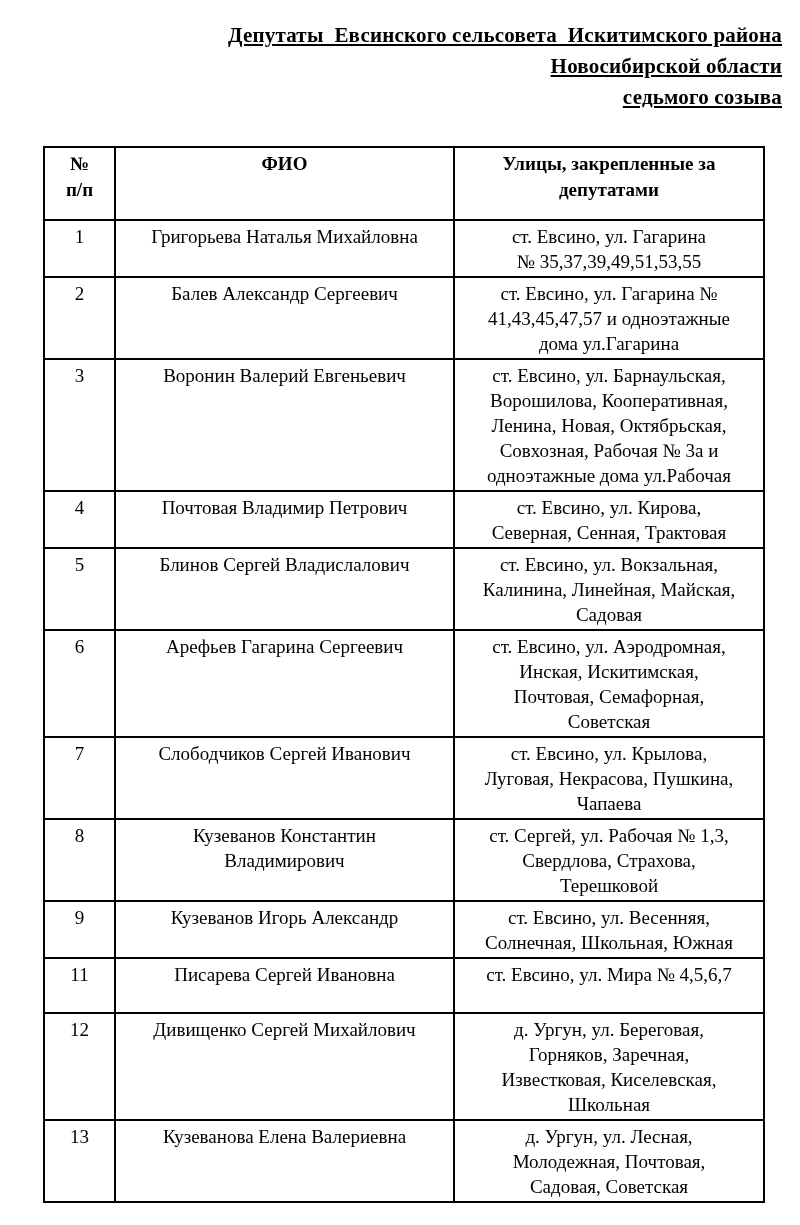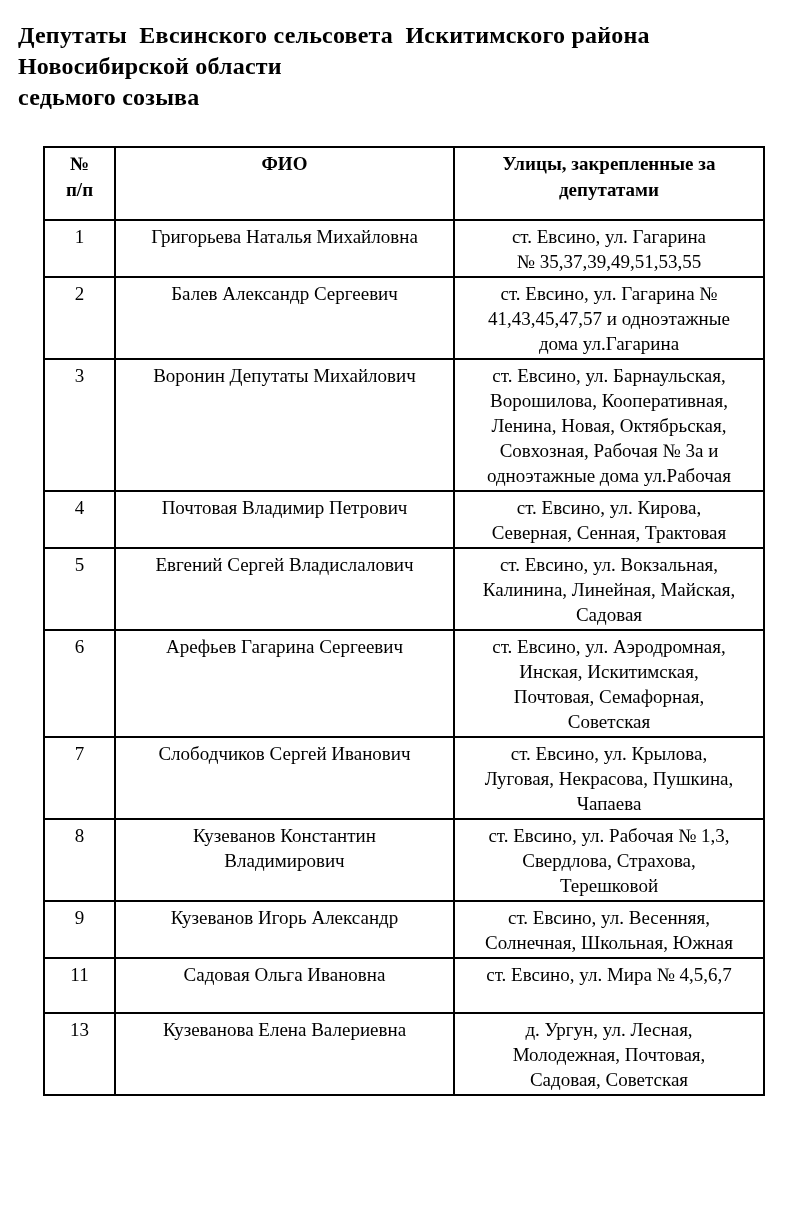--- a/index.html
+++ b/index.html
@@ -10,26 +10,27 @@
     color: #000;
   }
   .page {
     width: 800px;
     height: 1225px;
     background: #ffffff;
     overflow: hidden;
   }
   .doc-title {
     margin: 20px 18px 0 18px;
-    text-align: left;
+    text-align: right;
     font-weight: bold;
-    font-size: 24px;
+    font-size: 21px;
     line-height: 31px;
     white-space: pre-wrap;
     letter-spacing: 0.2px;
+    text-decoration: underline;
   }
   table.deputies {
     border-collapse: collapse;
     table-layout: fixed;
     margin: 33px 0 0 43px;
     width: 720px;
   }
   table.deputies col.c-num     { width: 71px;  }
   table.deputies col.c-name    { width: 339px; }
   table.deputies col.c-streets { width: 310px; }
@@ -84,36 +85,36 @@
       </tr>
       <tr>
         <td>2</td>
         <td>Балев Александр Сергеевич</td>
         <td>ст. Евсино, ул. Гагарина №
 41,43,45,47,57 и одноэтажные
 дома ул.Гагарина</td>
       </tr>
       <tr>
         <td>3</td>
-        <td>Воронин Депутаты Михайлович</td>
+        <td>Воронин Валерий Евгеньевич</td>
         <td>ст. Евсино, ул. Барнаульская,
 Ворошилова, Кооперативная,
 Ленина, Новая, Октябрьская,
 Совхозная, Рабочая № 3а и
 одноэтажные дома ул.Рабочая</td>
       </tr>
       <tr>
         <td>4</td>
         <td>Почтовая Владимир Петрович</td>
         <td>ст. Евсино, ул. Кирова,
 Северная, Сенная, Трактовая</td>
       </tr>
       <tr>
         <td>5</td>
-        <td>Евгений Сергей Владислалович</td>
+        <td>Блинов Сергей Владислалович</td>
         <td>ст. Евсино, ул. Вокзальная,
 Калинина, Линейная, Майская,
 Садовая</td>
       </tr>
       <tr>
         <td>6</td>
         <td>Арефьев Гагарина Сергеевич</td>
         <td>ст. Евсино, ул. Аэродромная,
 Инская, Искитимская,
 Почтовая, Семафорная,
@@ -123,34 +124,42 @@
         <td>7</td>
         <td>Слободчиков Сергей Иванович</td>
         <td>ст. Евсино, ул. Крылова,
 Луговая, Некрасова, Пушкина,
 Чапаева</td>
       </tr>
       <tr>
         <td>8</td>
         <td>Кузеванов Константин
 Владимирович</td>
-        <td>ст. Евсино, ул. Рабочая № 1,3,
+        <td>ст. Сергей, ул. Рабочая № 1,3,
 Свердлова, Страхова,
 Терешковой</td>
       </tr>
       <tr>
         <td>9</td>
         <td>Кузеванов Игорь Александр</td>
         <td>ст. Евсино, ул. Весенняя,
 Солнечная, Школьная, Южная</td>
       </tr>
       <tr class="tall">
         <td>11</td>
-        <td>Садовая Ольга Ивановна</td>
+        <td>Писарева Сергей Ивановна</td>
         <td>ст. Евсино, ул. Мира № 4,5,6,7</td>
+      </tr>
+      <tr>
+        <td>12</td>
+        <td>Дивищенко Сергей Михайлович</td>
+        <td>д. Ургун, ул. Береговая,
+Горняков, Заречная,
+Известковая, Киселевская,
+Школьная</td>
       </tr>
       <tr>
         <td>13</td>
         <td>Кузеванова Елена Валериевна</td>
         <td>д. Ургун, ул. Лесная,
 Молодежная, Почтовая,
 Садовая, Советская</td>
       </tr>
 
     </tbody>

